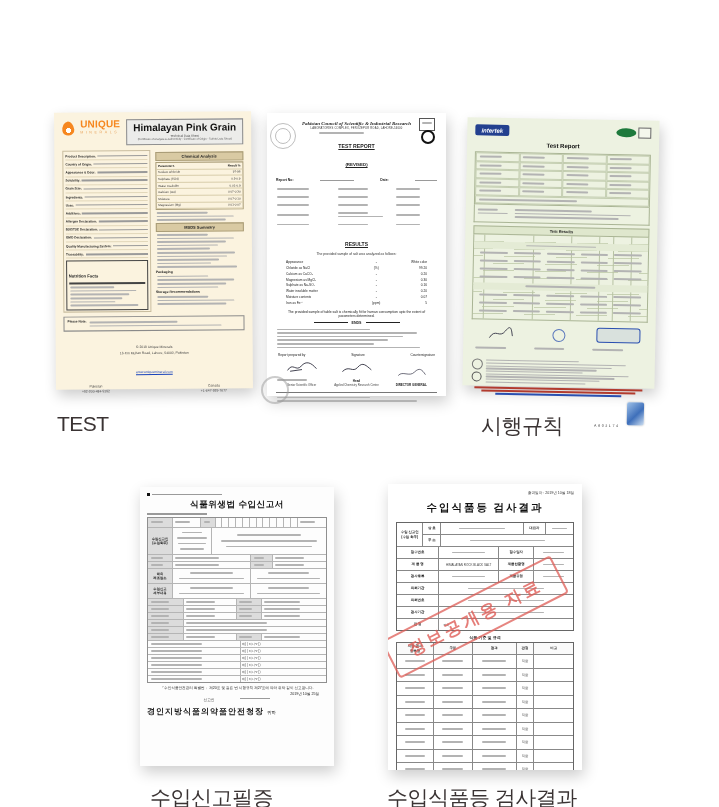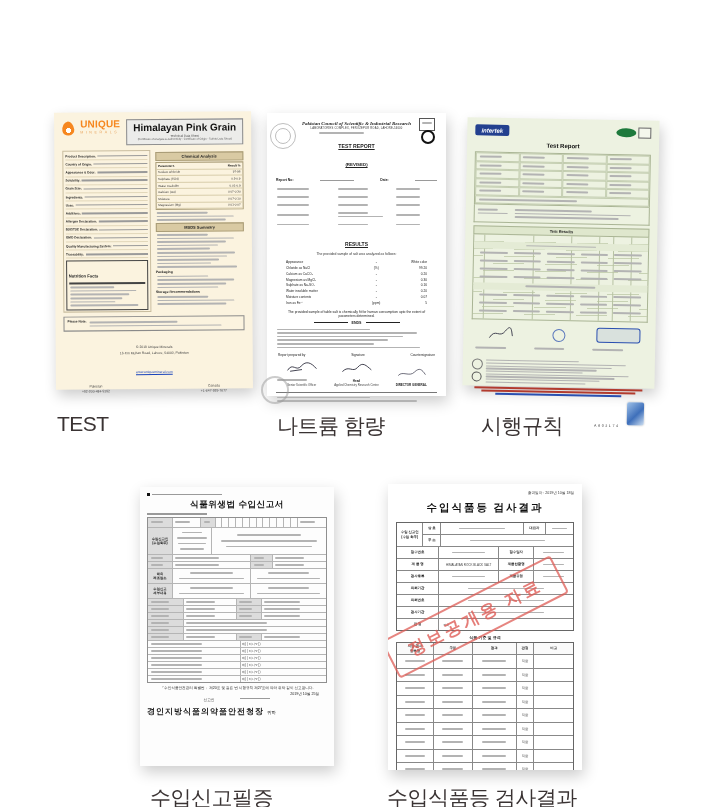--- a/index.html
+++ b/index.html
@@ -714,21 +714,20 @@
       <div class="rbar" style="width:88%"></div>
       <div class="bbar" style="width:72%"></div>
     </div>
     <div class="d3-bottom">
       <div class="holo"></div>
       <span class="serial">A802174</span>
     </div>
   </section>
 
   <div class="cap cap1">TEST</div>
-  <div class="cap cap2">나트륨 함량</div>
   <div class="cap cap3">시행규칙</div>
 
   <section class="doc doc4">
     <div class="d4-notice">
       <div class="sq"></div>
       <div class="ibar" style="max-width:70px"></div>
     </div>
     <div class="d4-title">식품위생법 수입신고서</div>
     <div class="d4-sub">
         <div class="ibar" style="max-width:60px"></div>

